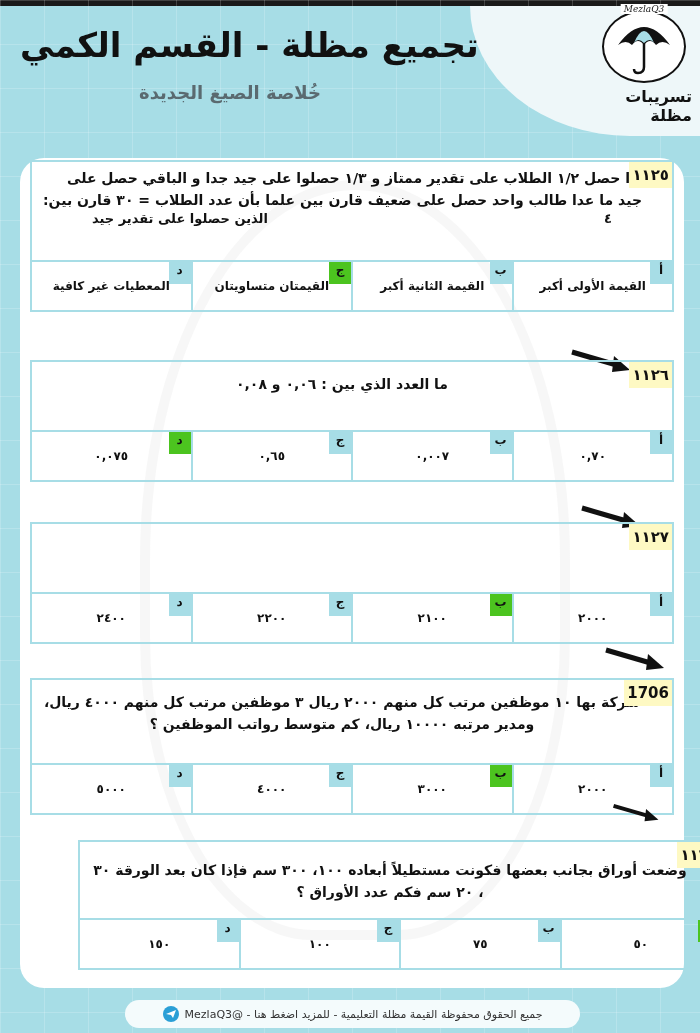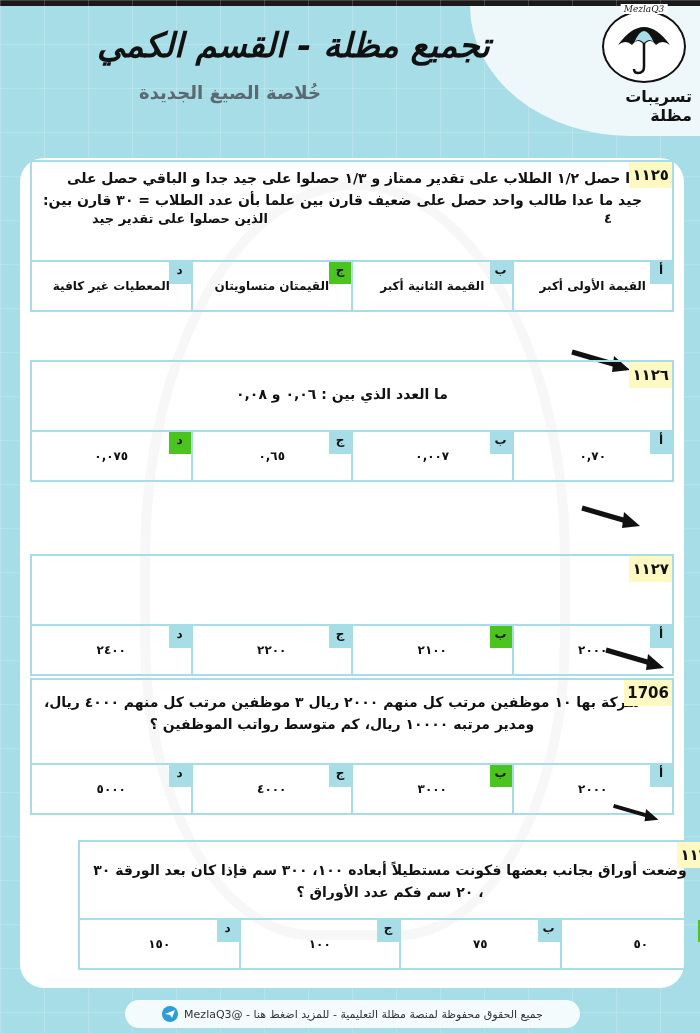--- a/index.html
+++ b/index.html
@@ -32,22 +32,22 @@
       position: relative; display: flex; align-items: center; justify-content: center;
       background: #fff;
     }
     .logo-brand {
       position: absolute; top: -8px; left: 50%; transform: translateX(-50%);
       background: #fff; font-family: "DejaVu Serif", serif; font-style: italic;
       font-size: 9px; color: #222; padding: 0 3px; direction: ltr;
     }
     .logo-sub { font-size: 16px; font-weight: bold; color: #111; margin-top: 4px; }
     .title {
-      position: absolute; top: 25px; left: 20px; width: 470px; text-align: right;
-      font-size: 34px; font-weight: bold; color: #111; font-style: italic;
+      position: absolute; top: 25px; left: 20px; width: 470px; text-align: left;
+      font-size: 34px; font-weight: bold; color: #111;
     }
     .subtitle {
       position: absolute; top: 82px; left: 130px; width: 200px; text-align: center;
       font-size: 18px; font-weight: bold; color: #5a6a70;
     }
     .card {
       position: absolute; top: 158px; left: 20px; width: 664px; height: 830px;
       background: #ffffff; border-radius: 24px;
     }
     .watermark {
@@ -154,21 +154,21 @@
   </div>
 </div>
 
 <svg class="arrow" style="top:348px;left:570px;" viewBox="0 0 62 24">
   <line x1="2" y1="4" x2="50" y2="18" stroke="#111" stroke-width="5"></line>
   <polygon points="60,22 44,8 42,24" fill="#111"></polygon>
 </svg>
 
 <div class="q-box" style="top:360px;height:122px;">
   <div class="q-num">١١٢٦</div>
-  <div class="q-text" style="padding-top:22px;">ما العدد الذي بين : ٠,٠٦ و ٠,٠٨</div>
+  <div class="q-text" style="padding-top:12px;">ما العدد الذي بين : ٠,٠٦ و ٠,٠٨</div>
   <div class="options" style="height:50px;">
     <div class="opt">
         <span class="opt-letter">أ</span>
         <span>٠,٧٠</span>
       </div>
     <div class="opt">
         <span class="opt-letter">ب</span>
         <span>٠,٠٠٧</span>
       </div>
     <div class="opt">
@@ -180,21 +180,21 @@
         <span>٠,٠٧٥</span>
       </div>
   </div>
 </div>
 
 <svg class="arrow" style="top:504px;left:580px;" viewBox="0 0 62 24">
   <line x1="2" y1="4" x2="50" y2="18" stroke="#111" stroke-width="5"></line>
   <polygon points="60,22 44,8 42,24" fill="#111"></polygon>
 </svg>
 
-<div class="q-box" style="top:522px;height:122px;margin-top:32px;">
+<div class="q-box" style="top:522px;height:122px;">
   <div class="q-num">١١٢٧</div>
   <div class="options" style="height:50px;">
     <div class="opt">
         <span class="opt-letter">أ</span>
         <span>٢٠٠٠</span>
       </div>
     <div class="opt">
         <span class="opt-letter correct">ب</span>
         <span>٢١٠٠</span>
       </div>
@@ -259,19 +259,19 @@
         <span>١٠٠</span>
       </div>
     <div class="opt">
         <span class="opt-letter">د</span>
         <span>١٥٠</span>
       </div>
   </div>
 </div>
 
 <div class="footer">
-  <span>جميع الحقوق محفوظة لمنصة مظلة التعليمية - للمزيد اضغط هنا - @MezlaQ3</span>
+  <span>جميع الحقوق محفوظة القيمة مظلة التعليمية - للمزيد اضغط هنا - @MezlaQ3</span>
   <span class="tg-icon">
     <svg width="10" height="10" viewBox="0 0 10 10">
         <polygon points="0,5 10,1 7,9 5,6" fill="#fff"></polygon>
       </svg>
   </span>
 </div>
 
 </body></html>

